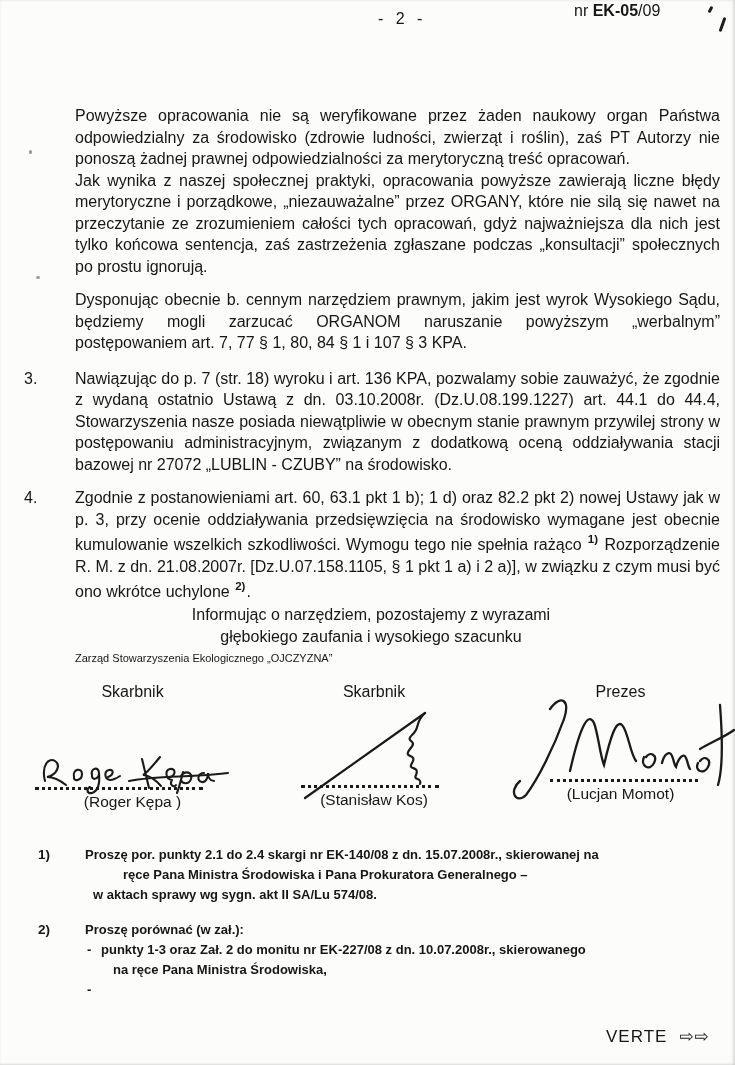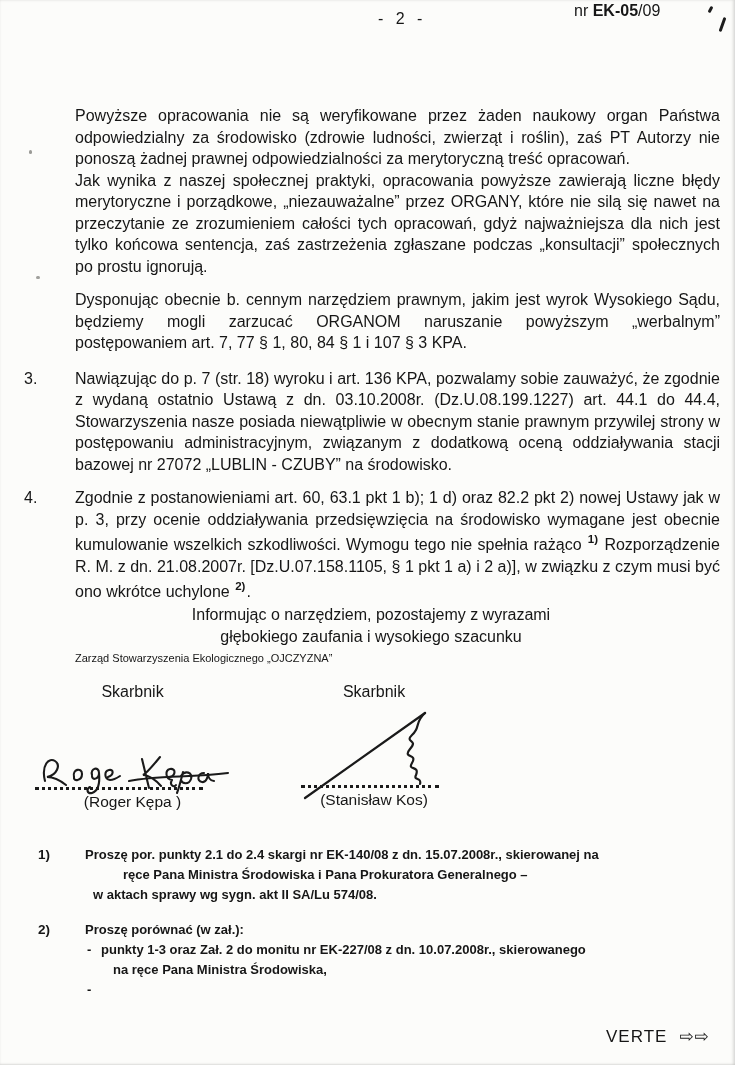--- a/index.html
+++ b/index.html
@@ -132,20 +132,36 @@
       <svg class="sig-svg svg-2" width="160" height="100" viewBox="0 0 160 100">
         <g fill="none" stroke="#1a1a1a" stroke-width="2.2" stroke-linecap="round">
           <path d="M4,97 L124,12"></path>
           <path d="M124,12 C113,22 120,26 111,34 C103,42 118,38 109,48 C101,58 117,52 111,62 C106,70 119,64 115,74 C112,80 121,76 119,83"></path>
         </g>
       </svg>
       <div class="dotline dot-2"></div>
       <div class="sig-name name-2">(Stanisław Kos)</div>
     </div>
 
+    <div class="sig-col col-3">
+      <div class="title">Prezes</div>
+      <svg class="sig-svg svg-3" width="236" height="112" viewBox="0 0 236 112">
+        <g fill="none" stroke="#1a1a1a" stroke-width="2.3" stroke-linecap="round">
+          <path d="M48,18 C60,2 68,10 62,28 C52,56 36,88 24,104 C14,114 6,100 18,90"></path>
+          <path d="M68,80 C78,36 86,20 92,32 C96,42 98,64 102,74 C108,48 114,28 120,34 C126,40 128,62 134,70"></path>
+          <path d="M142,66 C138,76 148,80 152,72 C156,64 148,60 144,66"></path>
+          <path d="M160,72 C162,63 168,59 170,65 C172,69 172,74 174,76 C176,67 182,61 184,67 C186,71 186,76 188,78"></path>
+          <path d="M196,72 C192,80 202,84 206,76 C210,68 202,64 198,70"></path>
+          <path d="M218,14 C220,40 222,74 216,94"></path>
+          <path d="M198,58 C210,51 224,45 232,39"></path>
+        </g>
+      </svg>
+      <div class="dotline dot-3"></div>
+      <div class="sig-name name-3">(Lucjan Momot)</div>
+    </div>
   </div>
 
   <div class="footnotes">
     <div class="footnote">
       <span class="fn-marker">1)</span>
       <div>Proszę por. punkty 2.1 do 2.4 skargi nr EK-140/08 z dn. 15.07.2008r., skierowanej na</div>
       <div class="fn-line2">ręce Pana Ministra Środowiska i Pana Prokuratora Generalnego –</div>
       <div class="fn-line3">w aktach sprawy wg sygn. akt II SA/Lu 574/08.</div>
     </div>
     <div class="footnote">

